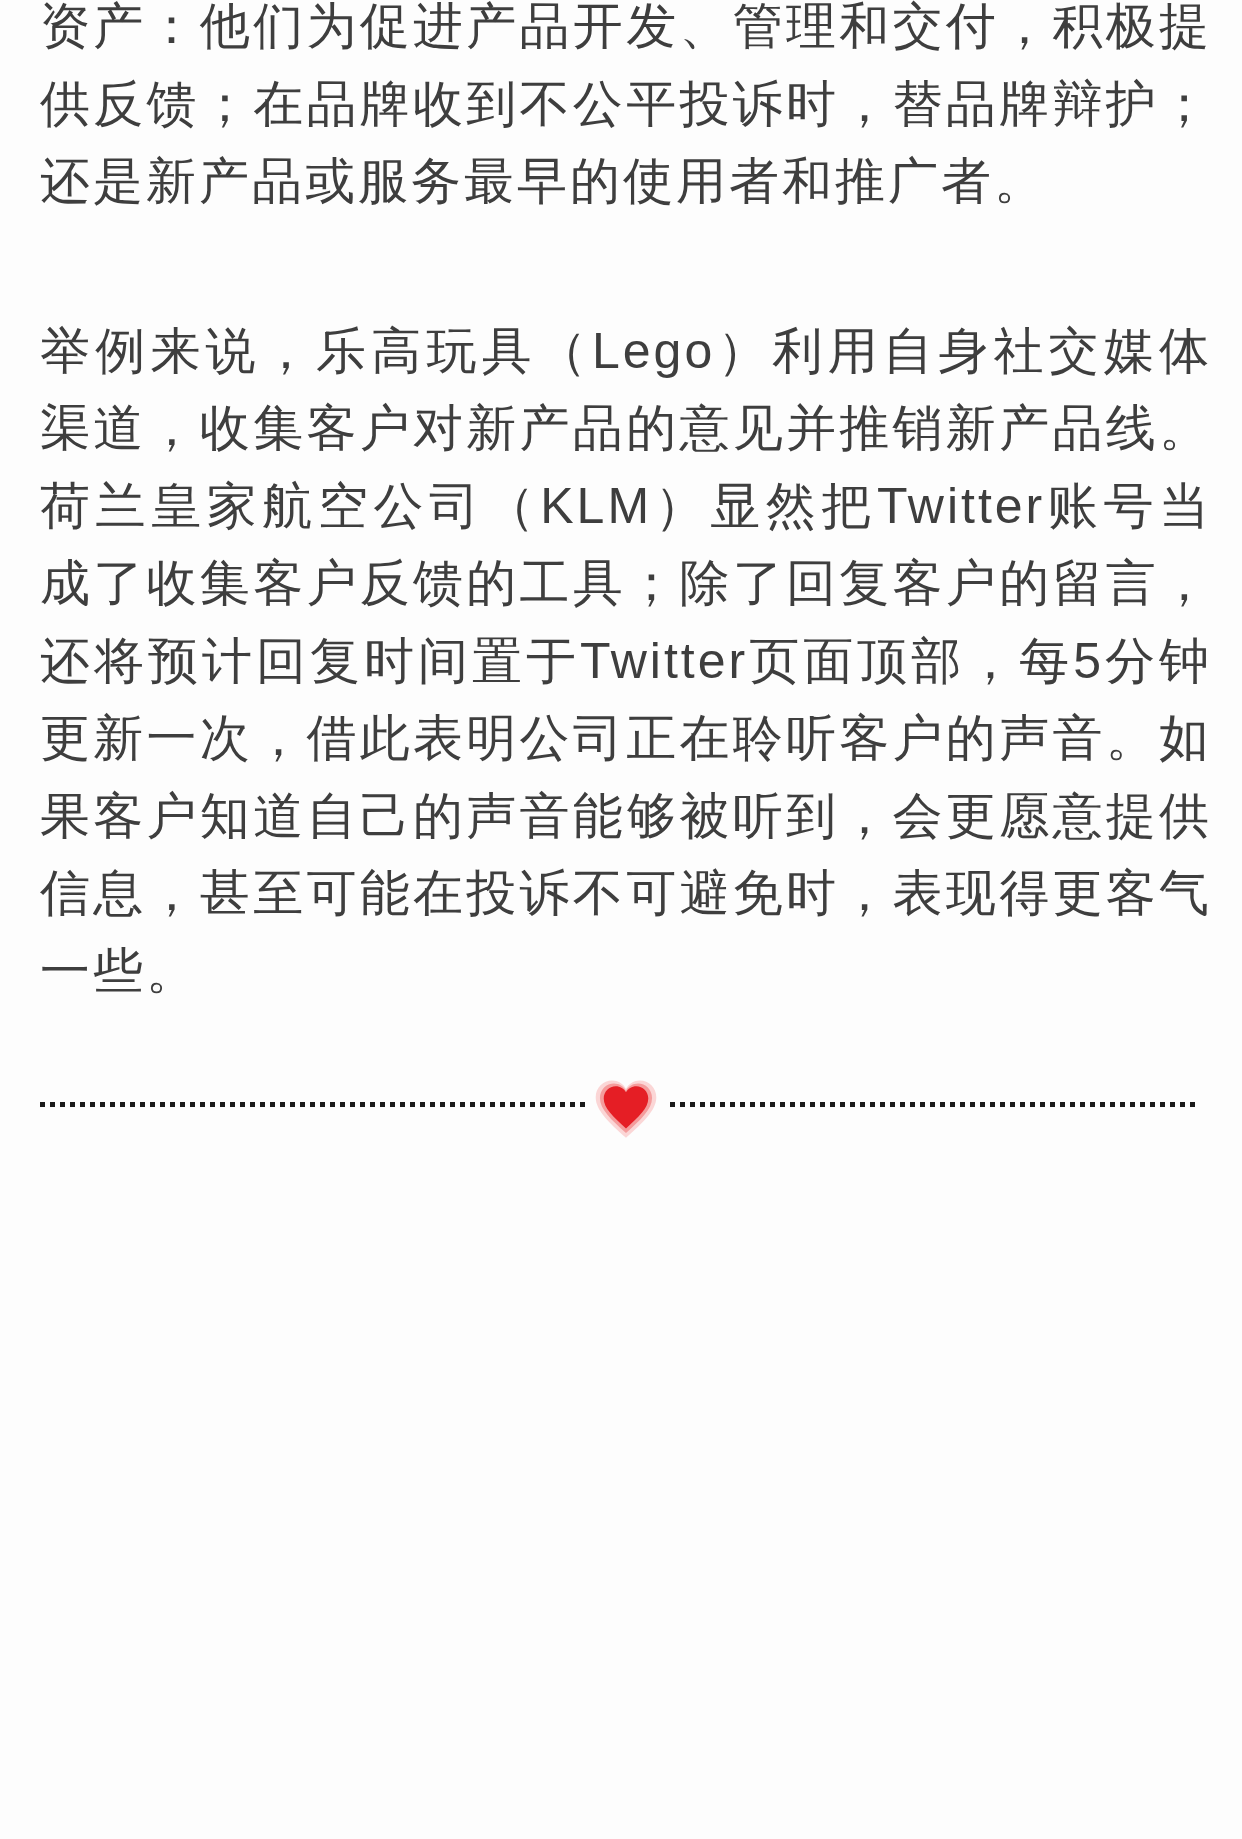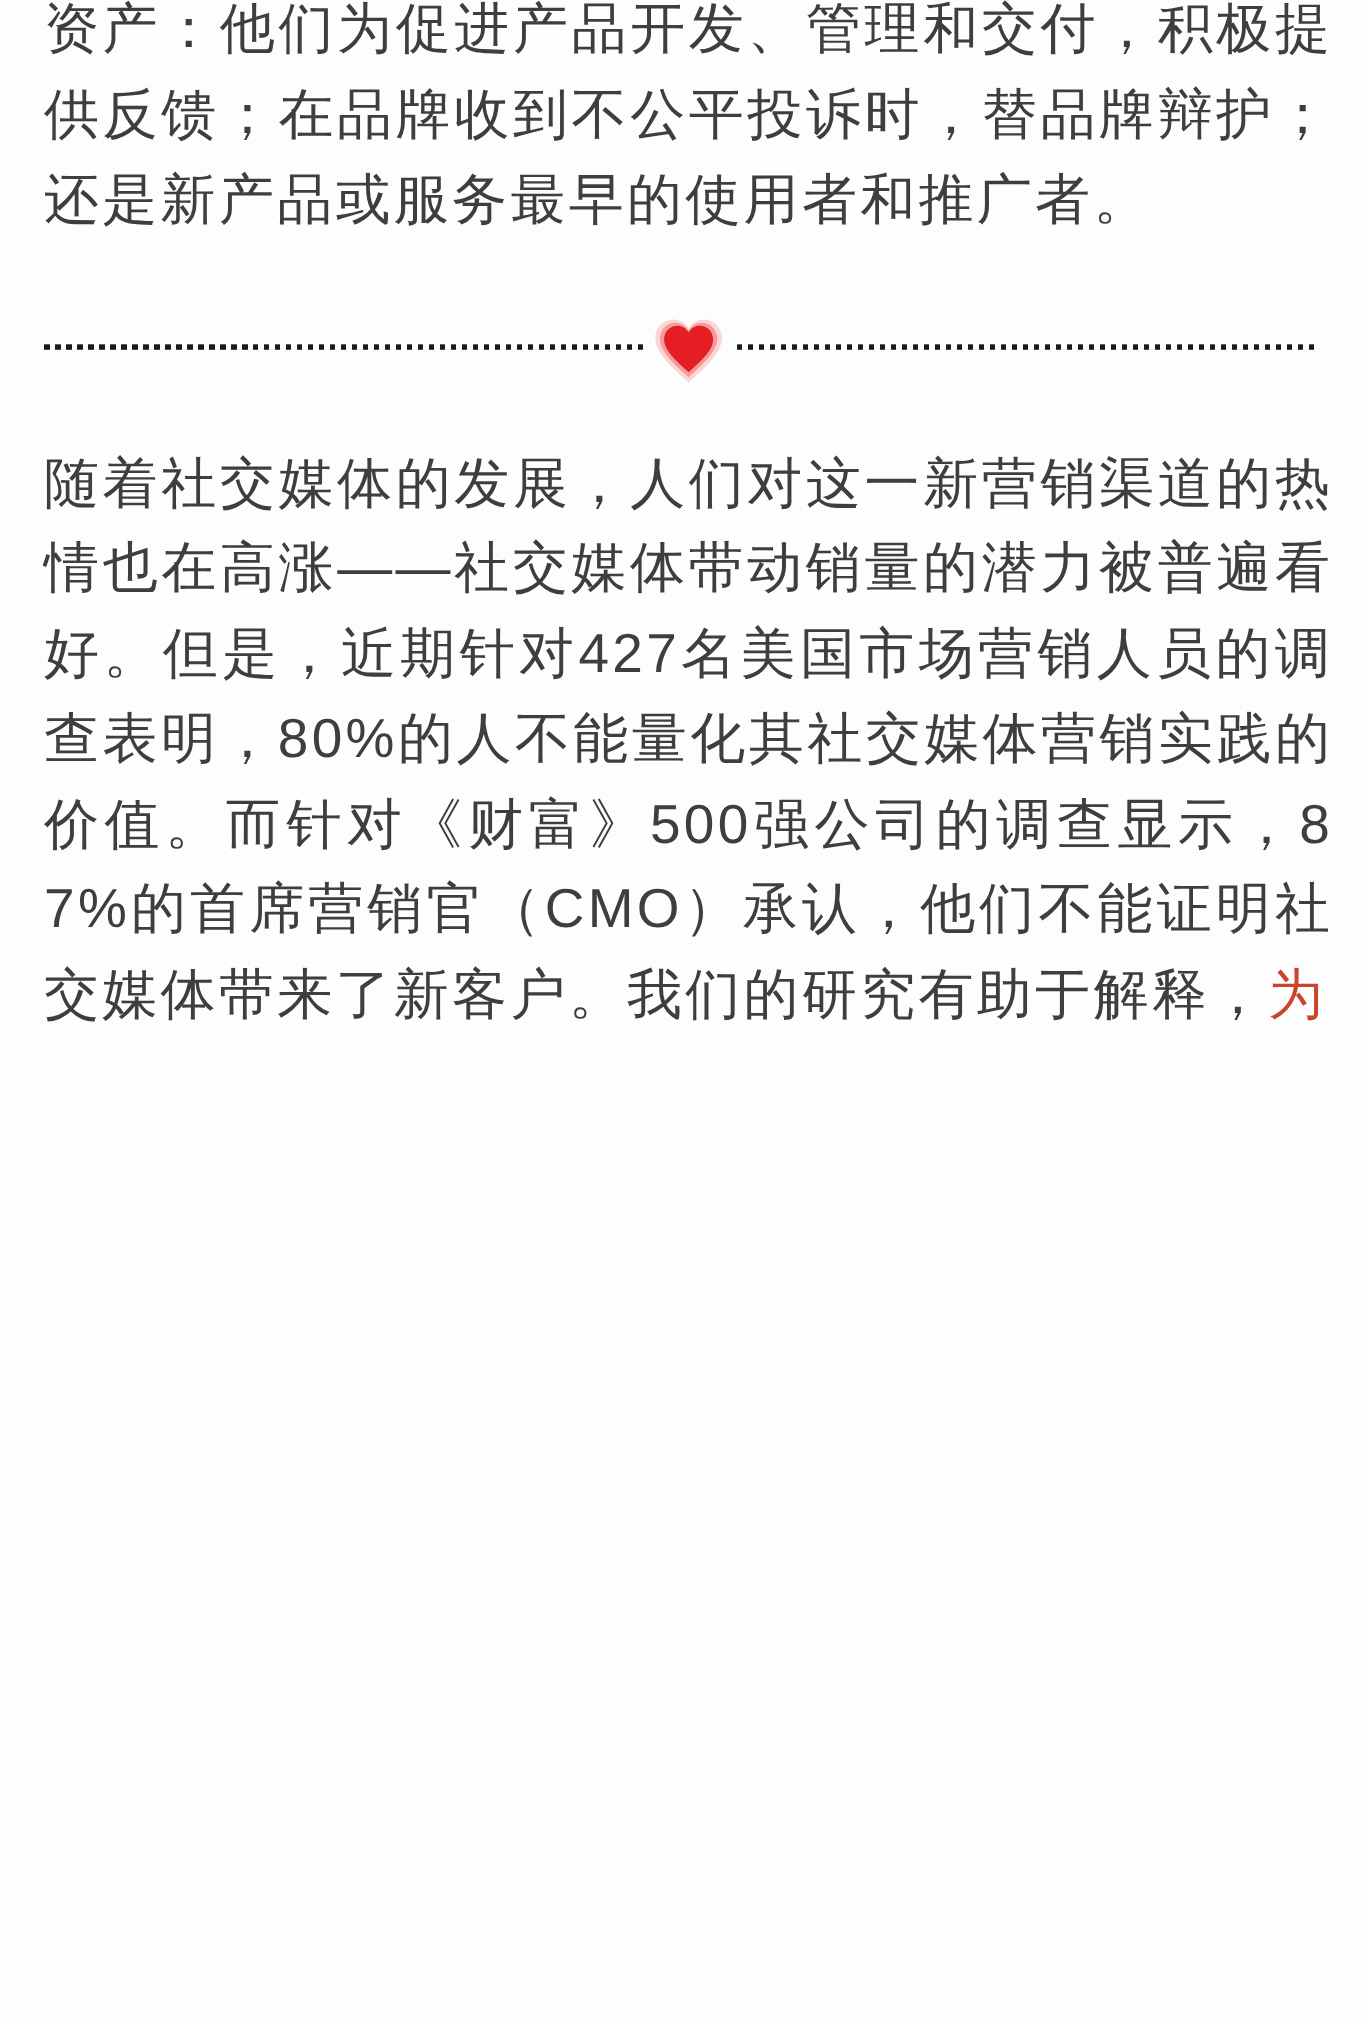--- a/index.html
+++ b/index.html
@@ -57,27 +57,27 @@
   }
   .heart-wrap svg { overflow: visible; display: block; }
 </style>
 </head>
 <body>
 
 <div class="article">
 
   <p class="para"><span>资产：他们为促进产品开发、管理和交付，积极提供反馈；在品牌收到不公平投诉时，替品牌辩护；还是新产品或服务最早的使用者和推广者。</span></p>
 
+  <p class="para"><span>举例来说，乐高玩具（Lego）利用自身社交媒体渠道，收集客户对新产品的意见并推销新产品线。荷兰皇家航空公司（KLM）显然把Twitter账号当成了收集客户反馈的工具；除了回复客户的留言，还将预计回复时间置于Twitter页面顶部，每5分钟更新一次，借此表明公司正在聆听客户的声音。如果客户知道自己的声音能够被听到，会更愿意提供信息，甚至可能在投诉不可避免时，表现得更客气一些。</span></p>
 
   <div class="divider">
     <div class="divider-line"></div>
     <span class="heart-wrap">
       <svg width="54" height="54" viewBox="0 0 32 32" overflow="visible" aria-hidden="true">
         <path fill="#fbd6d6" transform="translate(16 17) scale(1.36) translate(-16 -16)" d="M16 28.6 C 8.6 22 2.8 16.6 2.8 10.9 C 2.8 6.7 6.1 3.6 9.9 3.6 C 12.5 3.6 14.8 5 16 7.2 C 17.2 5 19.5 3.6 22.1 3.6 C 25.9 3.6 29.2 6.7 29.2 10.9 C 29.2 16.6 23.4 22 16 28.6 Z"></path>
         <path fill="#f49c9c" transform="translate(16 16.5) scale(1.17) translate(-16 -16)" d="M16 28.6 C 8.6 22 2.8 16.6 2.8 10.9 C 2.8 6.7 6.1 3.6 9.9 3.6 C 12.5 3.6 14.8 5 16 7.2 C 17.2 5 19.5 3.6 22.1 3.6 C 25.9 3.6 29.2 6.7 29.2 10.9 C 29.2 16.6 23.4 22 16 28.6 Z"></path>
         <path fill="#e51e25" d="M16 28.6 C 8.6 22 2.8 16.6 2.8 10.9 C 2.8 6.7 6.1 3.6 9.9 3.6 C 12.5 3.6 14.8 5 16 7.2 C 17.2 5 19.5 3.6 22.1 3.6 C 25.9 3.6 29.2 6.7 29.2 10.9 C 29.2 16.6 23.4 22 16 28.6 Z"></path>
       </svg>
     </span>
   </div>
 
-  <p class="para"><span>随着社交媒体的发展，人们对这一新营销渠道的热情也在高涨——社交媒体带动销量的潜力被普遍看好。但是，近期针对427名美国市场营销人员的调查表明，80%的人不能量化其社交媒体营销实践的价值。而针对《财富》500强公司的调查显示，87%的首席营销官（CMO）承认，他们不能证明社交媒体带来了新客户。我们的研究有助于解释，</span><a class="red-link">为</a></p>
 
 </div>
 
 </body></html>

